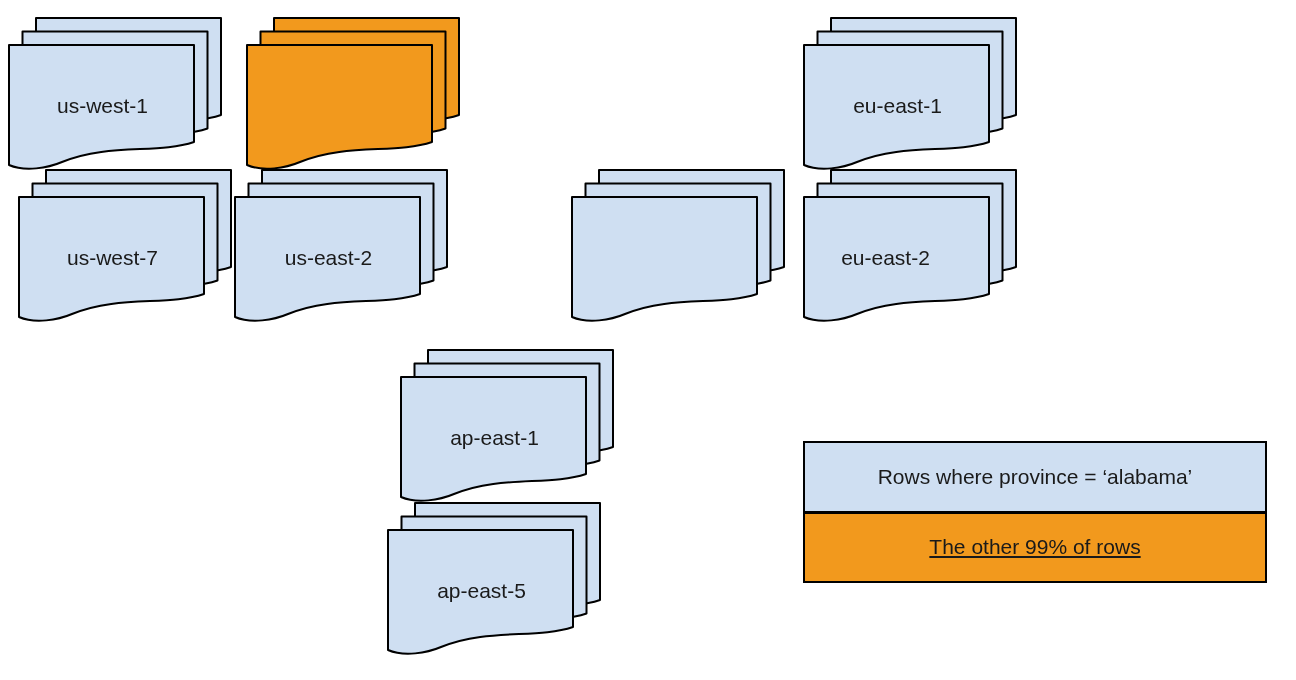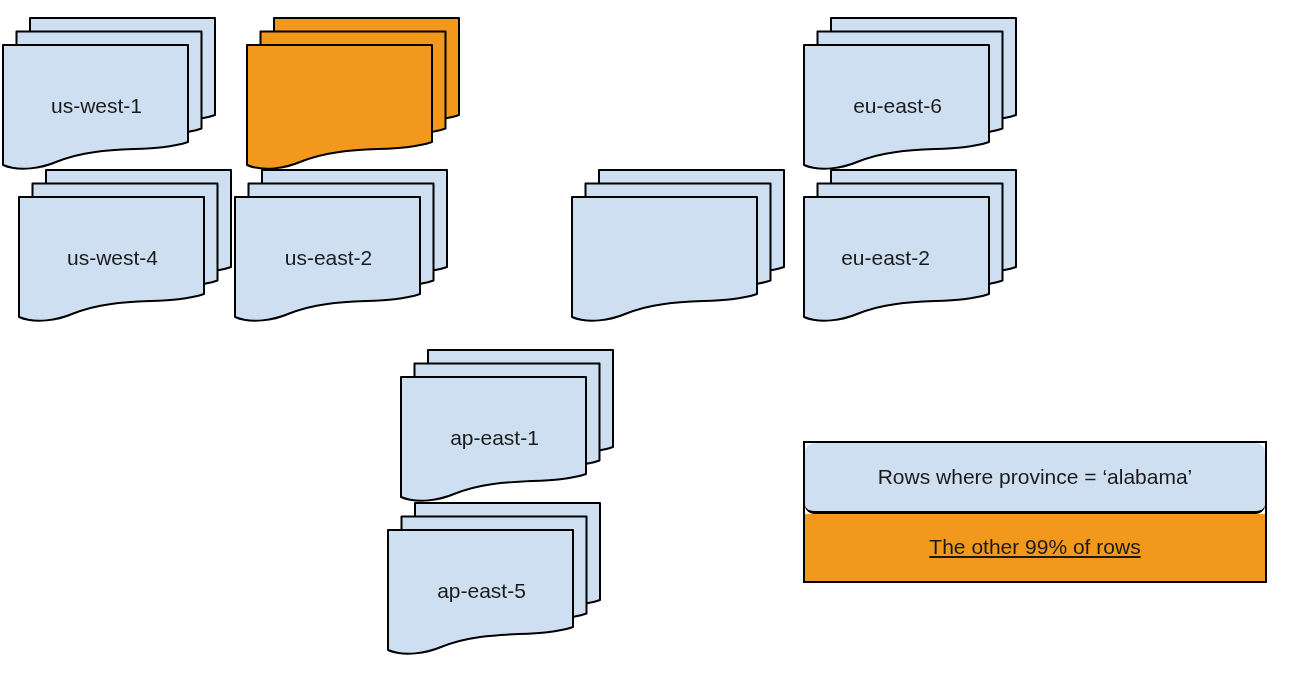--- a/index.html
+++ b/index.html
@@ -36,59 +36,59 @@
   }
   .legend{
     position:absolute;left:803px;top:441px;width:464px;height:142px;
     border:2px solid var(--outline);
     display:flex;flex-direction:column;
   }
   .legend-row{
     flex:1;display:flex;align-items:center;justify-content:center;
     font-size:21px;white-space:nowrap;
   }
-  .legend-row:first-child{border-bottom:3px solid var(--outline);border-radius:9px;}
+  .legend-row:first-child{border-bottom:3px solid var(--outline);}
   .legend-row.fill-region{background:var(--region-fill);}
   .legend-row.fill-highlight{background:var(--highlight-fill);text-decoration:underline;}
 </style>
 </head>
 <body>
 
 <div class="canvas">
 
-  <div class="stack fill-region" style="left: 2px; top: 16px;">
+  <div class="stack fill-region" style="left: 8px; top: 16px;">
     <svg width="216" height="158" viewBox="0 0 216 158">
       <path class="pg" transform="translate(27,1)" d="M1,1 H186 V98 C150,110 100,99 54,118 C40,124 17,128 1,121 Z"></path>
       <path class="pg" transform="translate(13.5,14.5)" d="M1,1 H186 V98 C150,110 100,99 54,118 C40,124 17,128 1,121 Z"></path>
       <path class="pg" transform="translate(0,28)" d="M1,1 H186 V98 C150,110 100,99 54,118 C40,124 17,128 1,121 Z"></path>
     </svg>
     <div class="stack-label">us-west-1</div>
   </div>
     <div class="stack fill-highlight" style="left: 246px; top: 16px;">
     <svg width="216" height="158" viewBox="0 0 216 158">
       <path class="pg" transform="translate(27,1)" d="M1,1 H186 V98 C150,110 100,99 54,118 C40,124 17,128 1,121 Z"></path>
       <path class="pg" transform="translate(13.5,14.5)" d="M1,1 H186 V98 C150,110 100,99 54,118 C40,124 17,128 1,121 Z"></path>
       <path class="pg" transform="translate(0,28)" d="M1,1 H186 V98 C150,110 100,99 54,118 C40,124 17,128 1,121 Z"></path>
     </svg>
   </div>
     <div class="stack fill-region" style="left: 803px; top: 16px;">
     <svg width="216" height="158" viewBox="0 0 216 158">
       <path class="pg" transform="translate(27,1)" d="M1,1 H186 V98 C150,110 100,99 54,118 C40,124 17,128 1,121 Z"></path>
       <path class="pg" transform="translate(13.5,14.5)" d="M1,1 H186 V98 C150,110 100,99 54,118 C40,124 17,128 1,121 Z"></path>
       <path class="pg" transform="translate(0,28)" d="M1,1 H186 V98 C150,110 100,99 54,118 C40,124 17,128 1,121 Z"></path>
     </svg>
-    <div class="stack-label">eu-east-6</div>
+    <div class="stack-label">eu-east-1</div>
   </div>
     <div class="stack fill-region" style="left: 18px; top: 168px;">
     <svg width="216" height="158" viewBox="0 0 216 158">
       <path class="pg" transform="translate(27,1)" d="M1,1 H186 V98 C150,110 100,99 54,118 C40,124 17,128 1,121 Z"></path>
       <path class="pg" transform="translate(13.5,14.5)" d="M1,1 H186 V98 C150,110 100,99 54,118 C40,124 17,128 1,121 Z"></path>
       <path class="pg" transform="translate(0,28)" d="M1,1 H186 V98 C150,110 100,99 54,118 C40,124 17,128 1,121 Z"></path>
     </svg>
-    <div class="stack-label">us-west-4</div>
+    <div class="stack-label">us-west-7</div>
   </div>
     <div class="stack fill-region" style="left: 234px; top: 168px;">
     <svg width="216" height="158" viewBox="0 0 216 158">
       <path class="pg" transform="translate(27,1)" d="M1,1 H186 V98 C150,110 100,99 54,118 C40,124 17,128 1,121 Z"></path>
       <path class="pg" transform="translate(13.5,14.5)" d="M1,1 H186 V98 C150,110 100,99 54,118 C40,124 17,128 1,121 Z"></path>
       <path class="pg" transform="translate(0,28)" d="M1,1 H186 V98 C150,110 100,99 54,118 C40,124 17,128 1,121 Z"></path>
     </svg>
     <div class="stack-label">us-east-2</div>
   </div>
     <div class="stack fill-region" style="left: 571px; top: 168px;">

